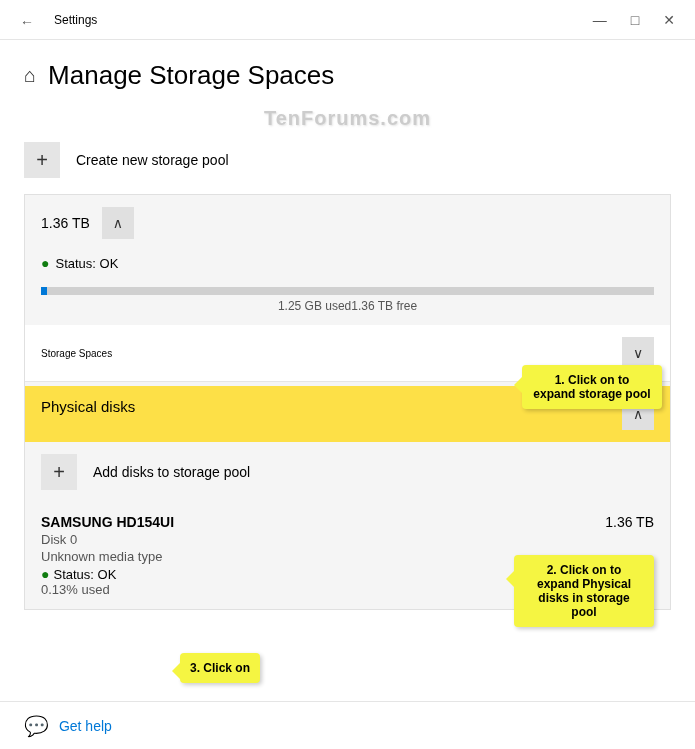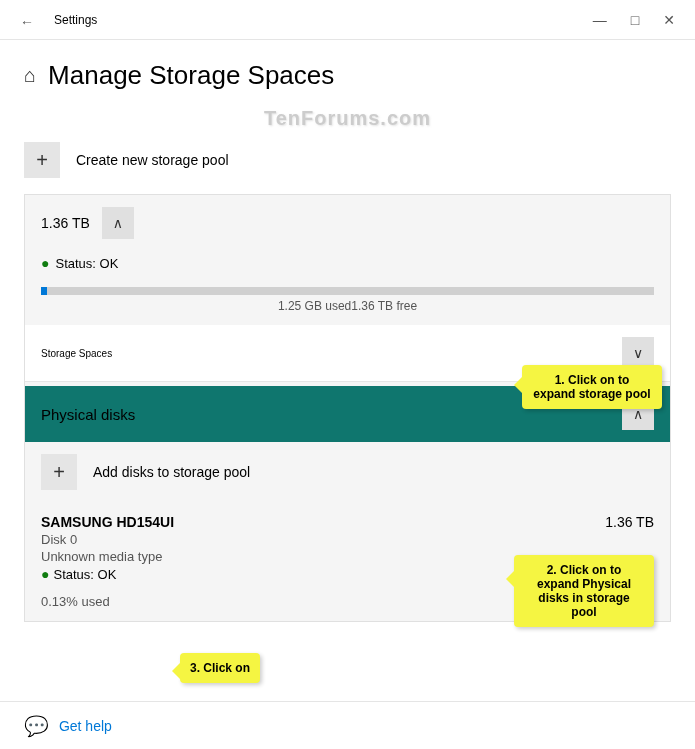--- a/index.html
+++ b/index.html
@@ -221,23 +221,22 @@
       font-size: 14px;
       color: #333;
     }
 
     
     .physical-disks-section {
       background: #f5f5f5;
     }
     .physical-disks-header {
       display: flex;
-      align-items: center;
       padding: 12px 16px;
-      background: #0f766e;
+      background: #fde047;
     }
     .physical-disks-title {
       font-size: 15px;
       color: #000;
       flex: 1;
     }
 
     
     .add-disks-row {
       display: flex;
@@ -280,21 +279,21 @@
       display: flex;
       align-items: center;
       gap: 4px;
       font-size: 13px;
       color: #000;
       margin-top: 2px;
     }
     .disk-used {
       font-size: 13px;
       color: #555;
-      margin-top: 12px;
+      margin-top: 0;
     }
 
     
     .callout {
       position: absolute;
       background: #f5f542;
       border: none;
       border-radius: 4px;
       padding: 8px 10px;
       font-size: 12px;

